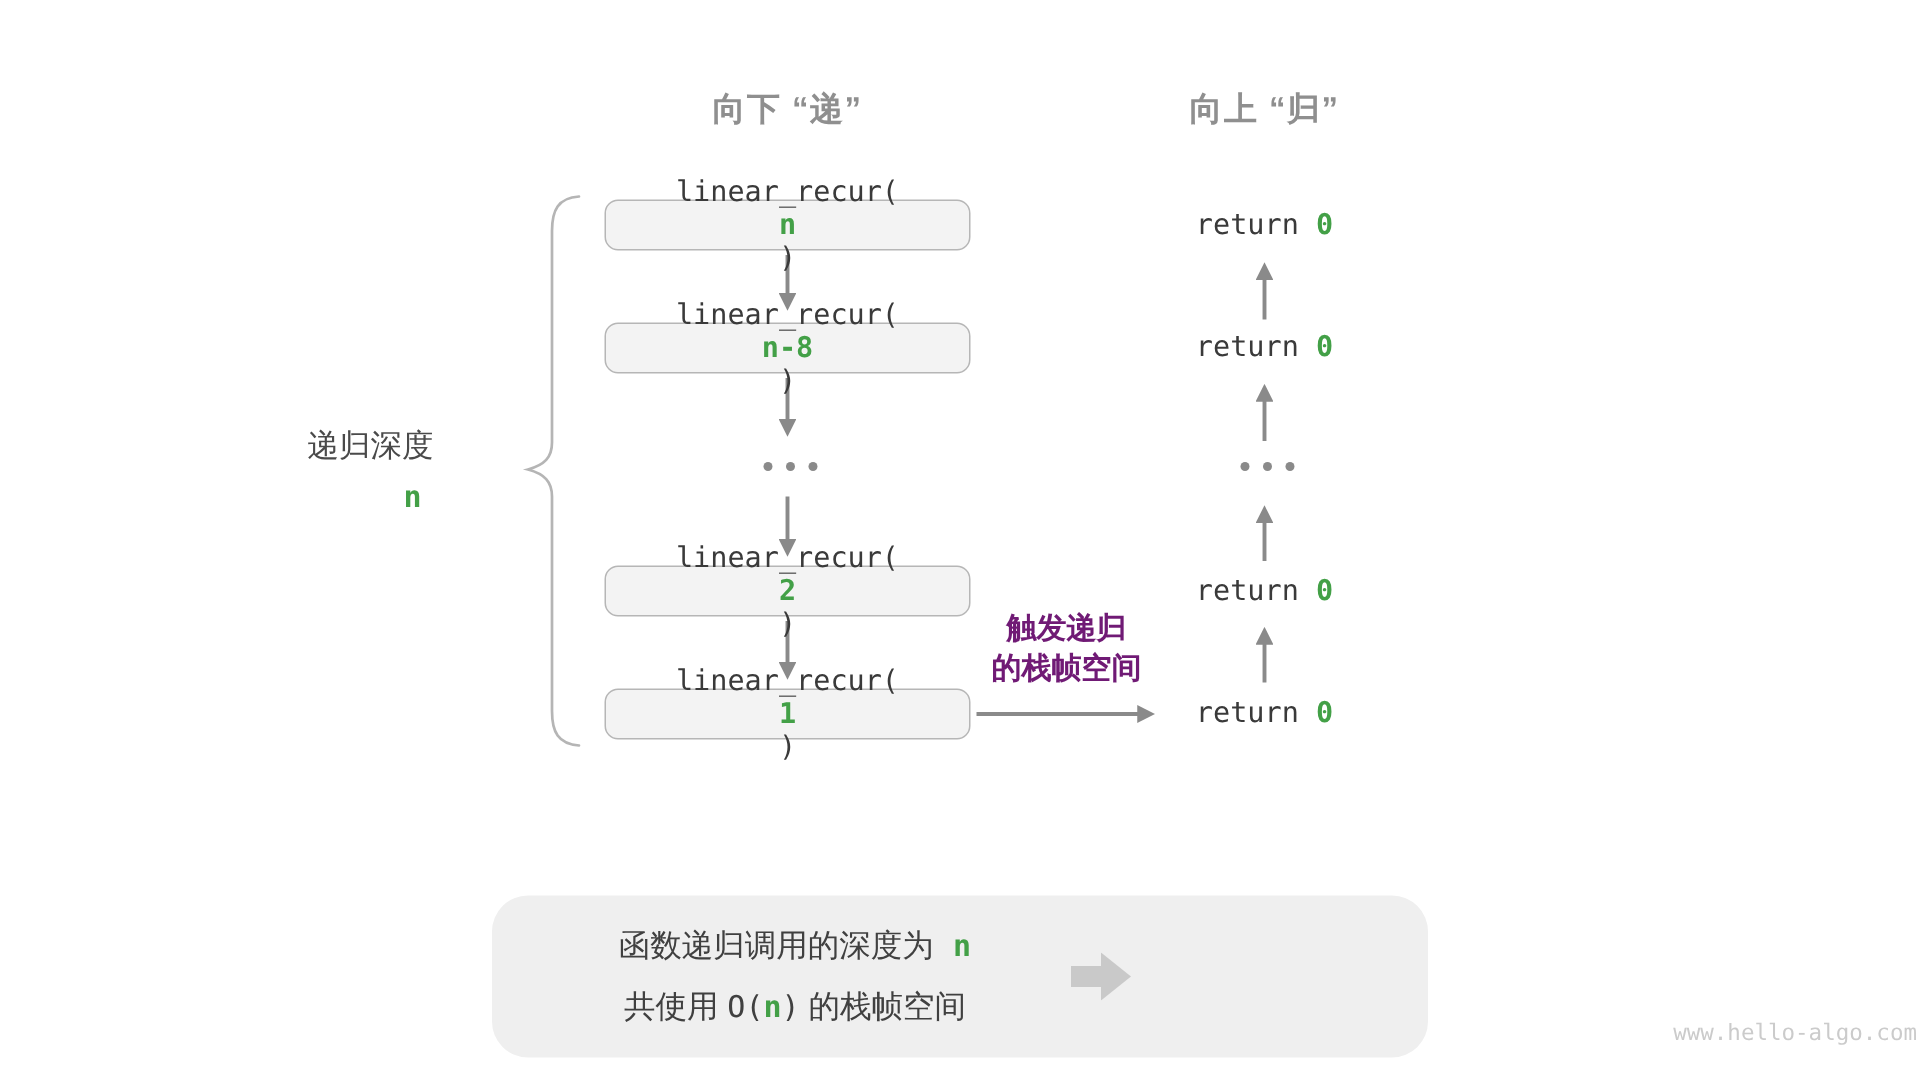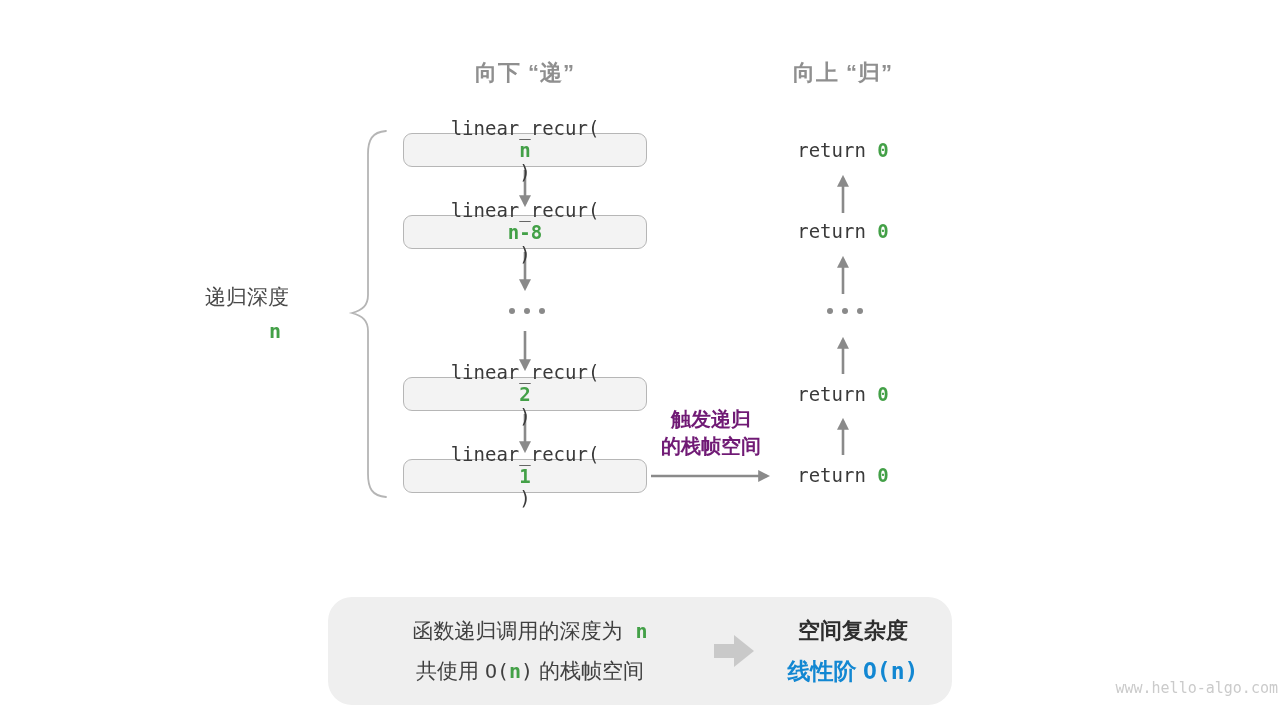--- a/index.html
+++ b/index.html
@@ -151,23 +151,17 @@
         <span class="mono green" style="margin-left:7px;">n</span>
       </div>
       <div>
         <span>共使用 </span><span class="mono">O(</span><span class="mono green">n</span><span class="mono">)</span><span> 的栈帧空间</span>
       </div>
     </div>
     <svg class="panel-arrow" viewBox="0 0 40 32">
       <rect x="0" y="9" width="20" height="14" fill="#c9c9c9"></rect>
       <polygon points="20,0 40,16 20,32" fill="#c9c9c9"></polygon>
     </svg>
-    <div class="panel-right">
-      <div class="title">空间复杂度</div>
-      <div class="result">
-        <span>线性阶 </span><span class="mono">O(n)</span>
-      </div>
-    </div>
   </div>
 
   <div class="watermark">www.hello-algo.com</div>
 
 </div>
 
 </body></html>

